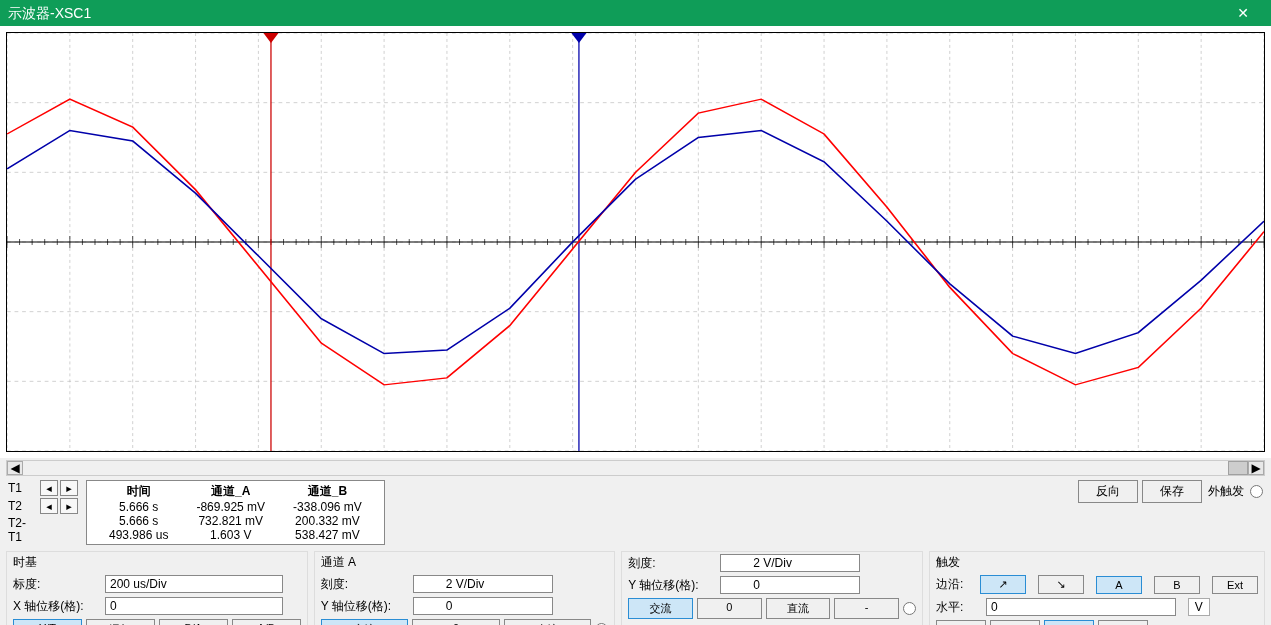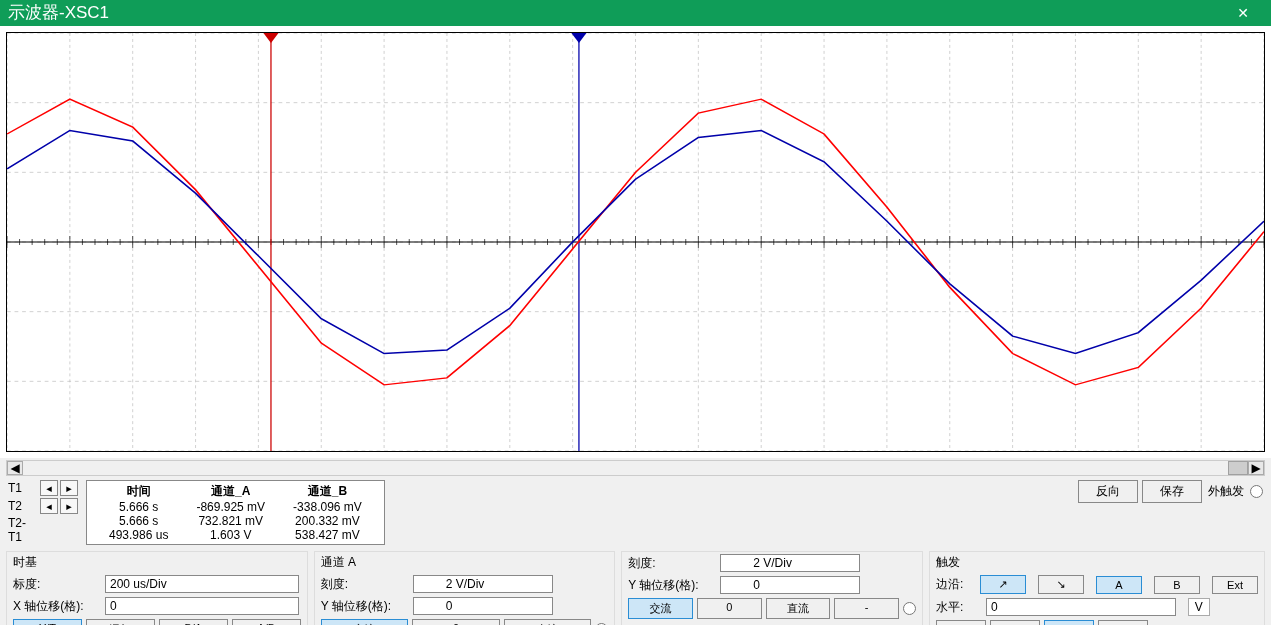--- a/index.html
+++ b/index.html
@@ -1,18 +1,18 @@
 <!DOCTYPE html>
 <html><head>
 <meta charset="utf-8">
 <style>
 * { box-sizing: border-box; margin: 0; padding: 0; font-family: "Microsoft YaHei", sans-serif; font-size: 12px; }
 body { background: #f0f0f0; width: 1271px; height: 625px; overflow: hidden; display: flex; flex-direction: column; }
 .titlebar { background: #0f9d58; color: #fff; height: 26px; line-height: 26px; padding: 0 8px; display: flex; justify-content: space-between; align-items: center; }
-.titlebar .title { font-size: 17px; }
+.titlebar .title { font-size: 14px; }
 .titlebar .close { width: 40px; height: 26px; text-align: center; cursor: pointer; font-size: 14px; }
 
 .plot-wrap { background: #fff; padding: 6px; }
 .plot { border: 1px solid #000; width: 100%; height: 420px; background: #fff; position: relative; }
 svg.grid { width: 100%; height: 100%; }
 
 .hscroll { height: 16px; background: #f0f0f0; border: 1px solid #ccc; margin: 2px 6px 0 6px; display: flex; align-items: center; }
 .hscroll .arrow { width: 16px; height: 14px; background: #e8e8e8; border: 1px solid #aaa; text-align: center; line-height: 12px; cursor: pointer; }
 .hscroll .track { flex: 1; height: 14px; position: relative; }
 .hscroll .thumb { position: absolute; right: 0; top: 0; width: 20px; height: 14px; background: #cdcdcd; border: 1px solid #a0a0a0; }
@@ -29,21 +29,21 @@
 
 .side-btns { margin-left: auto; display: flex; flex-direction: row; gap: 4px; }
 .side-btns .row { display: flex; align-items: center; gap: 6px; }
 .btn { border: 1px solid #888; background: #f0f0f0; padding: 2px 10px; min-width: 60px; text-align: center; cursor: pointer; }
 
 .panels { display: flex; padding: 2px 6px 6px 6px; gap: 6px; }
 .panel { border: 1px solid #ddd; background: #f0f0f0; flex: 1; padding: 2px 6px 6px 6px; display: flex; flex-direction: column; gap: 4px; min-width: 0; }
 .panel .ptitle { font-weight: normal; }
 .field-row { display: flex; align-items: center; gap: 12px; }
 .field-row .lbl { width: 80px; white-space: nowrap; }
-input.txt { border: 1px solid #888; background: #fff; padding: 1px 4px; width: 194px; }
+input.txt { border: 1px solid #888; background: #fff; padding: 1px 4px; width: 178px; }
 input.txt.short { width: 140px; padding-left: 32px; }
 .btn-row { display: flex; gap: 4px; }
 .btn-small { border: 1px solid #888; background: #f0f0f0; padding: 2px 0; flex: 1; text-align: center; cursor: pointer; font-size: 11px; }
 .btn-small.active { background: #cde6f7; border-color: #2a8dd4; }
 .radio-spot { display: flex; align-items: center; margin-left: auto; }
 .cb { border: 1px solid #aaa; width: 22px; height: 18px; background: #fff; }
 
 .trigger .btn-row .btn-small { min-width: 50px; flex: none; }
 .trigger .btn-row { flex-wrap: nowrap; }
 </style>

